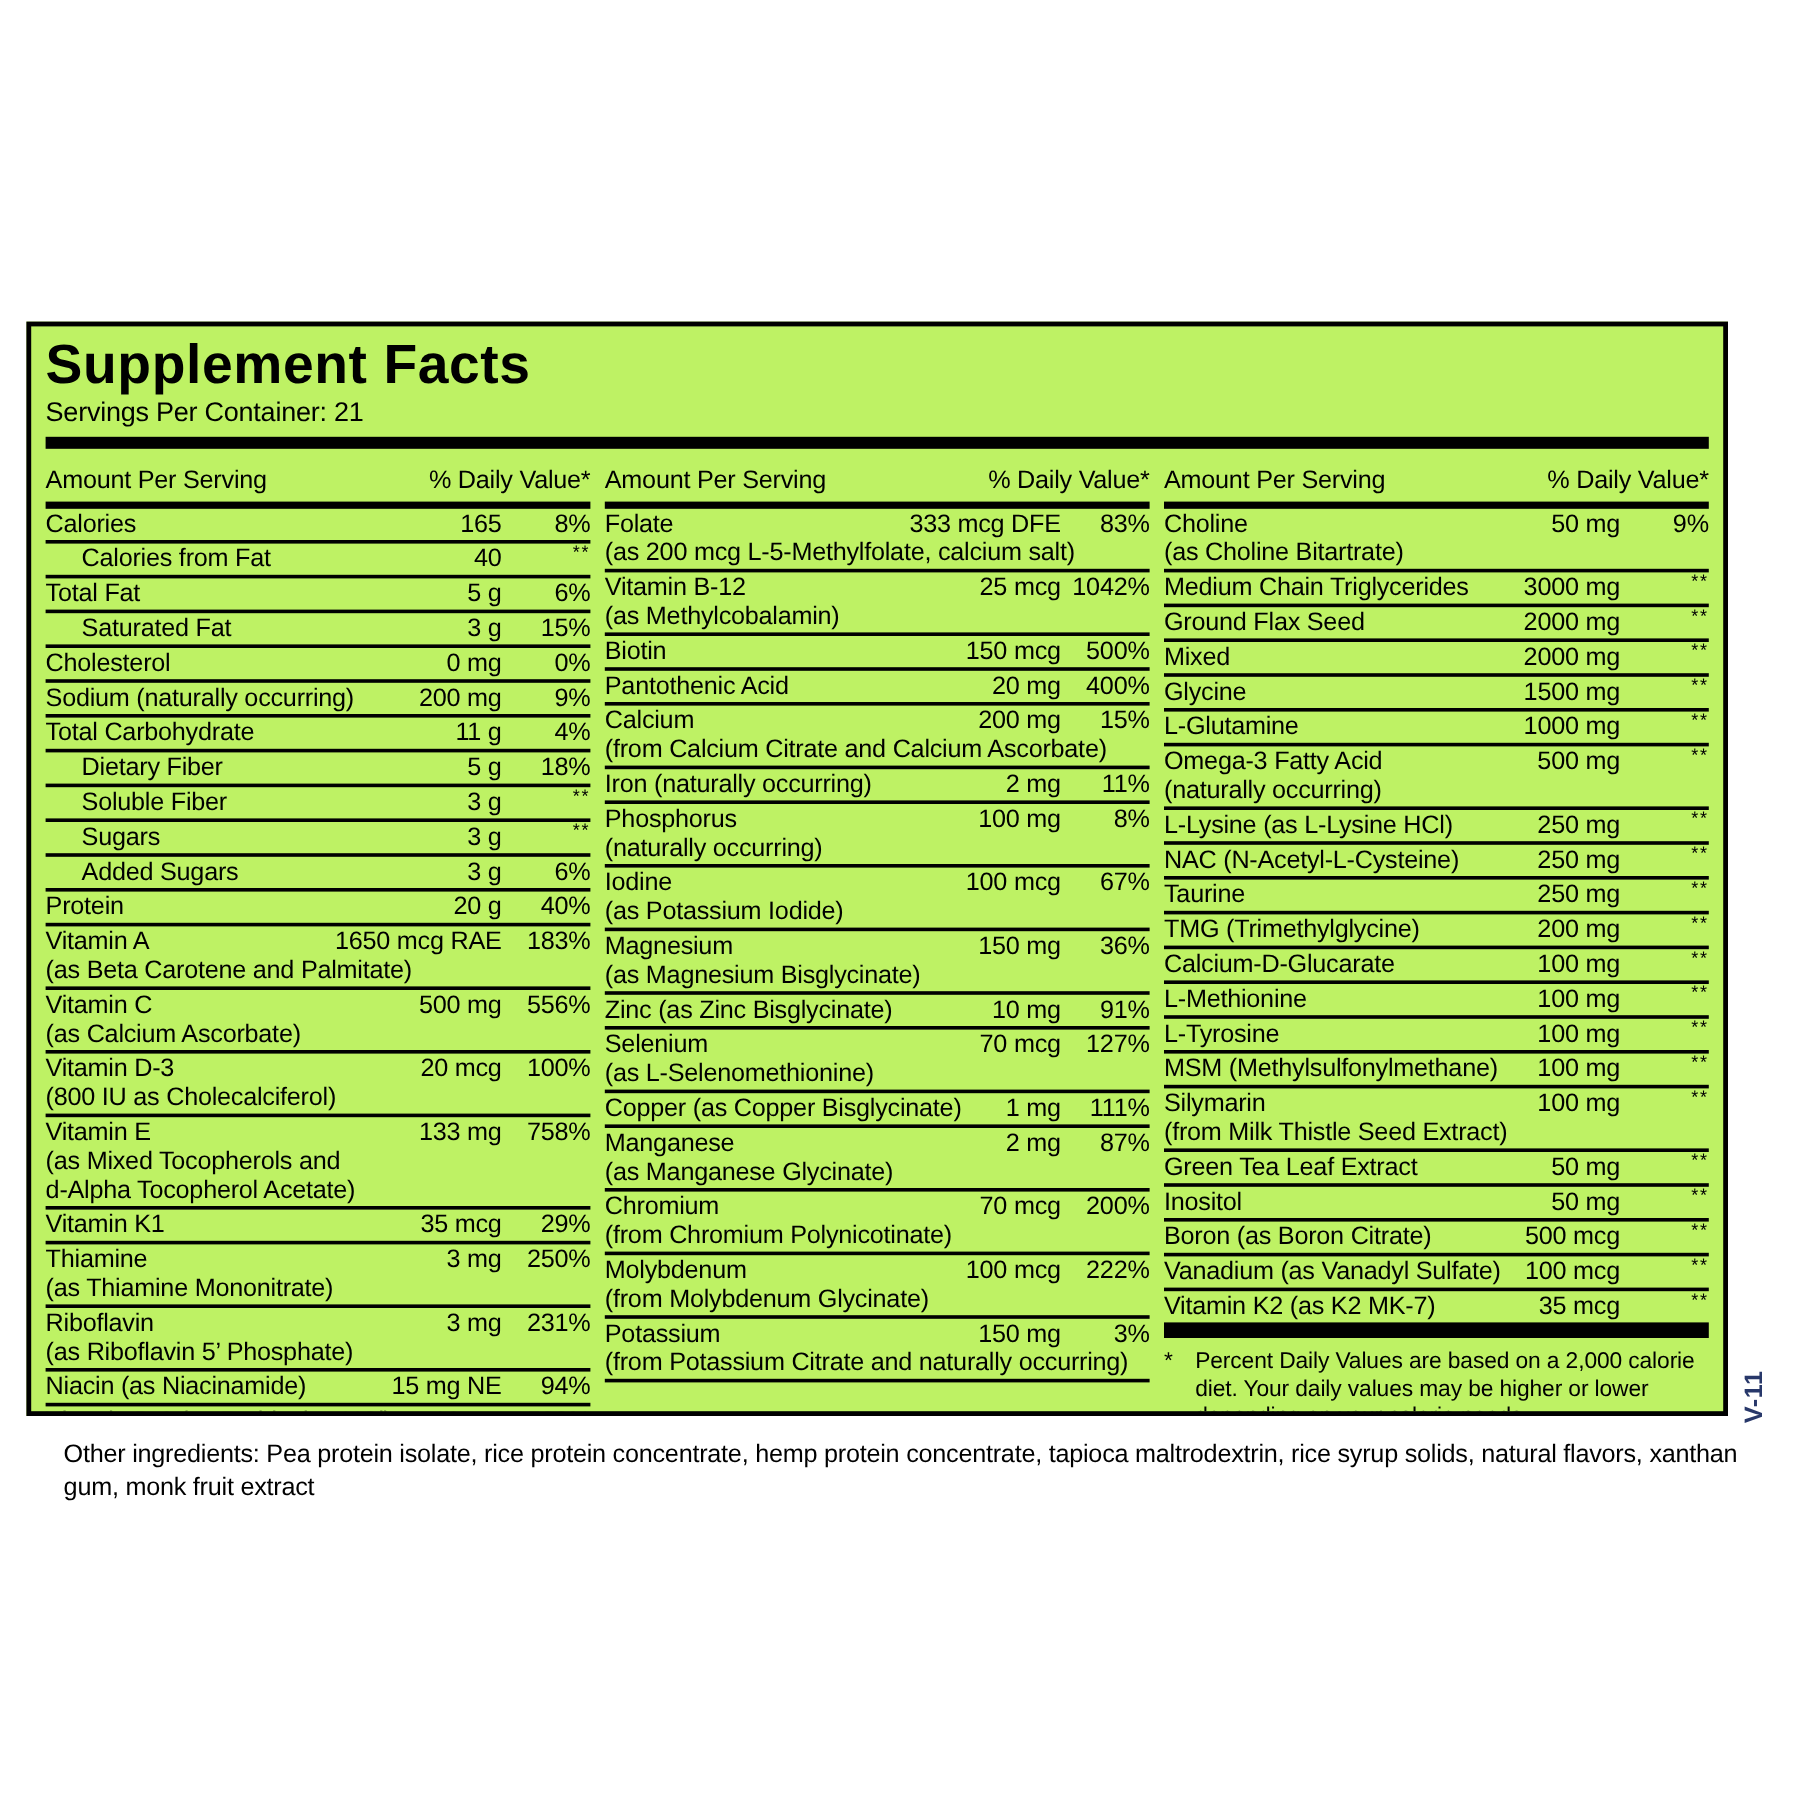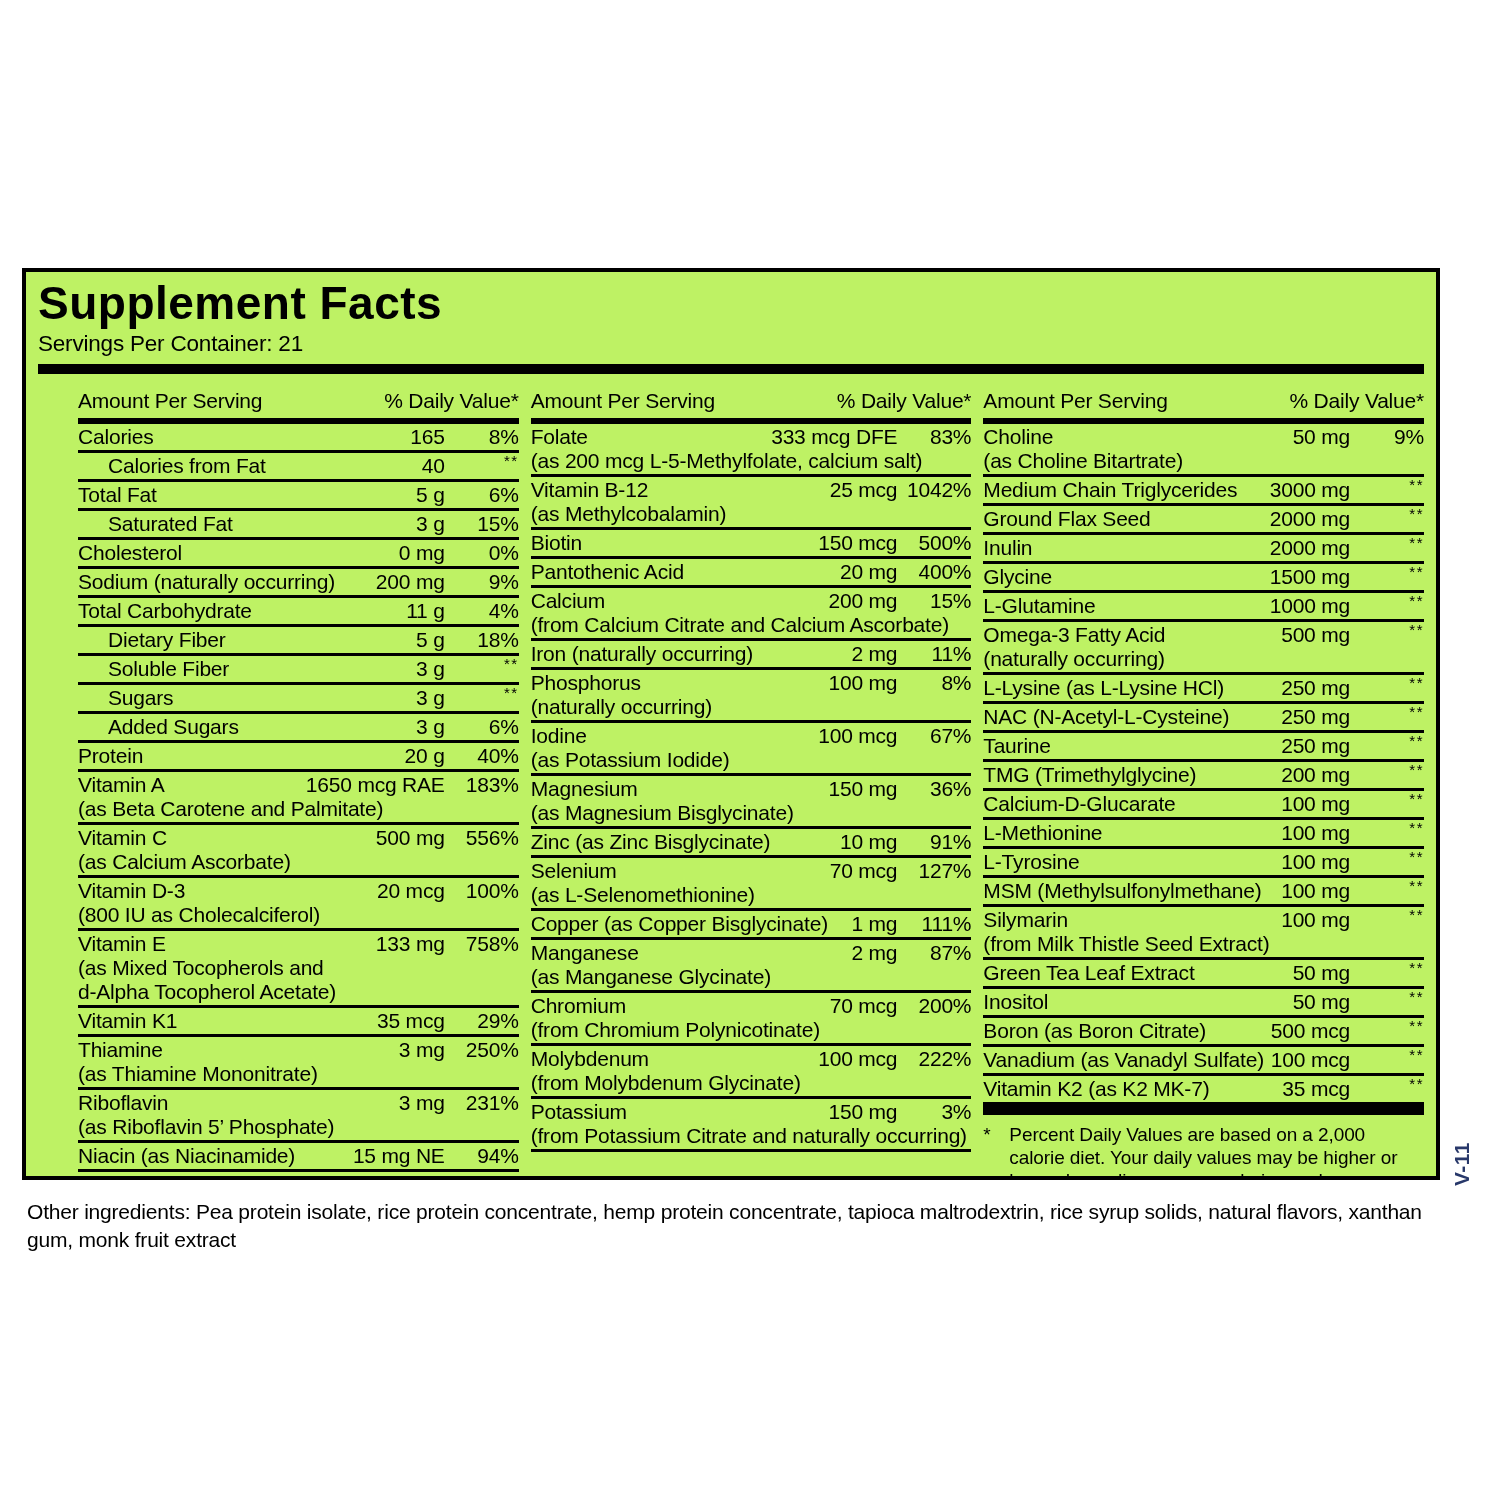--- a/index.html
+++ b/index.html
@@ -15,21 +15,21 @@
     padding:6px 12px 8px 12px;overflow:hidden;background:#bef264;
   }
   .title{
     font-size:46px;font-weight:bold;letter-spacing:.5px;line-height:50px;
   }
   .serving-row{
     display:flex;font-size:22.5px;letter-spacing:-0.2px;margin-top:3px;
   }
   .serving-row .ss{margin-right:48px;}
   .bar-thick{height:10px;background:#000;margin-top:7px;}
-  .cols{display:flex;gap:12px;margin-top:14px;margin-left:40px;}
+  .cols{display:flex;gap:12px;margin-top:14px;}
   .col{flex:1 1 0;min-width:0;}
   .col-header{
     display:flex;justify-content:space-between;align-items:flex-end;
     font-size:21px;letter-spacing:-0.2px;line-height:26px;
     padding-bottom:4px;border-bottom:6px solid #000;
   }
   .row{
     border-bottom:3px solid #000;
     font-size:21px;letter-spacing:-0.2px;line-height:24px;
     padding:1px 0 1px 0;
@@ -43,21 +43,21 @@
   .sub{white-space:pre-wrap;}
   .end-bar{height:13px;background:#000;}
   .footnotes{margin-top:8px;}
   .footnote{
     display:flex;font-size:19px;line-height:23px;letter-spacing:-0.1px;
     margin-bottom:9px;
   }
   .footnote .mk{flex:0 0 26px;}
   .footnote .tx{flex:1 1 auto;}
   .other-ing{
-    position:absolute;left:27px;top:1198px;width:1398px;
+    position:absolute;left:53px;top:1198px;width:1398px;
     font-size:21px;line-height:28px;letter-spacing:-0.2px;
   }
   .version{
     position:absolute;left:1450px;top:1126px;height:60px;
     writing-mode:vertical-rl;transform:rotate(180deg);
     font-size:21px;letter-spacing:.5px;color:#28386a;font-weight:bold;
   }
 </style>
 </head>
 <body>
@@ -385,21 +385,21 @@
           </div>
           <div class="row">
             <div class="l1">
               <span class="nm">Ground Flax Seed</span>
               <span class="amt">2000 mg</span>
               <span class="dv star">**</span>
             </div>
           </div>
           <div class="row">
             <div class="l1">
-              <span class="nm">Inulin</span>
+              <span class="nm">Mixed</span>
               <span class="amt">2000 mg</span>
               <span class="dv star">**</span>
             </div>
           </div>
           <div class="row">
             <div class="l1">
               <span class="nm">Glycine</span>
               <span class="amt">1500 mg</span>
               <span class="dv star">**</span>
             </div>

